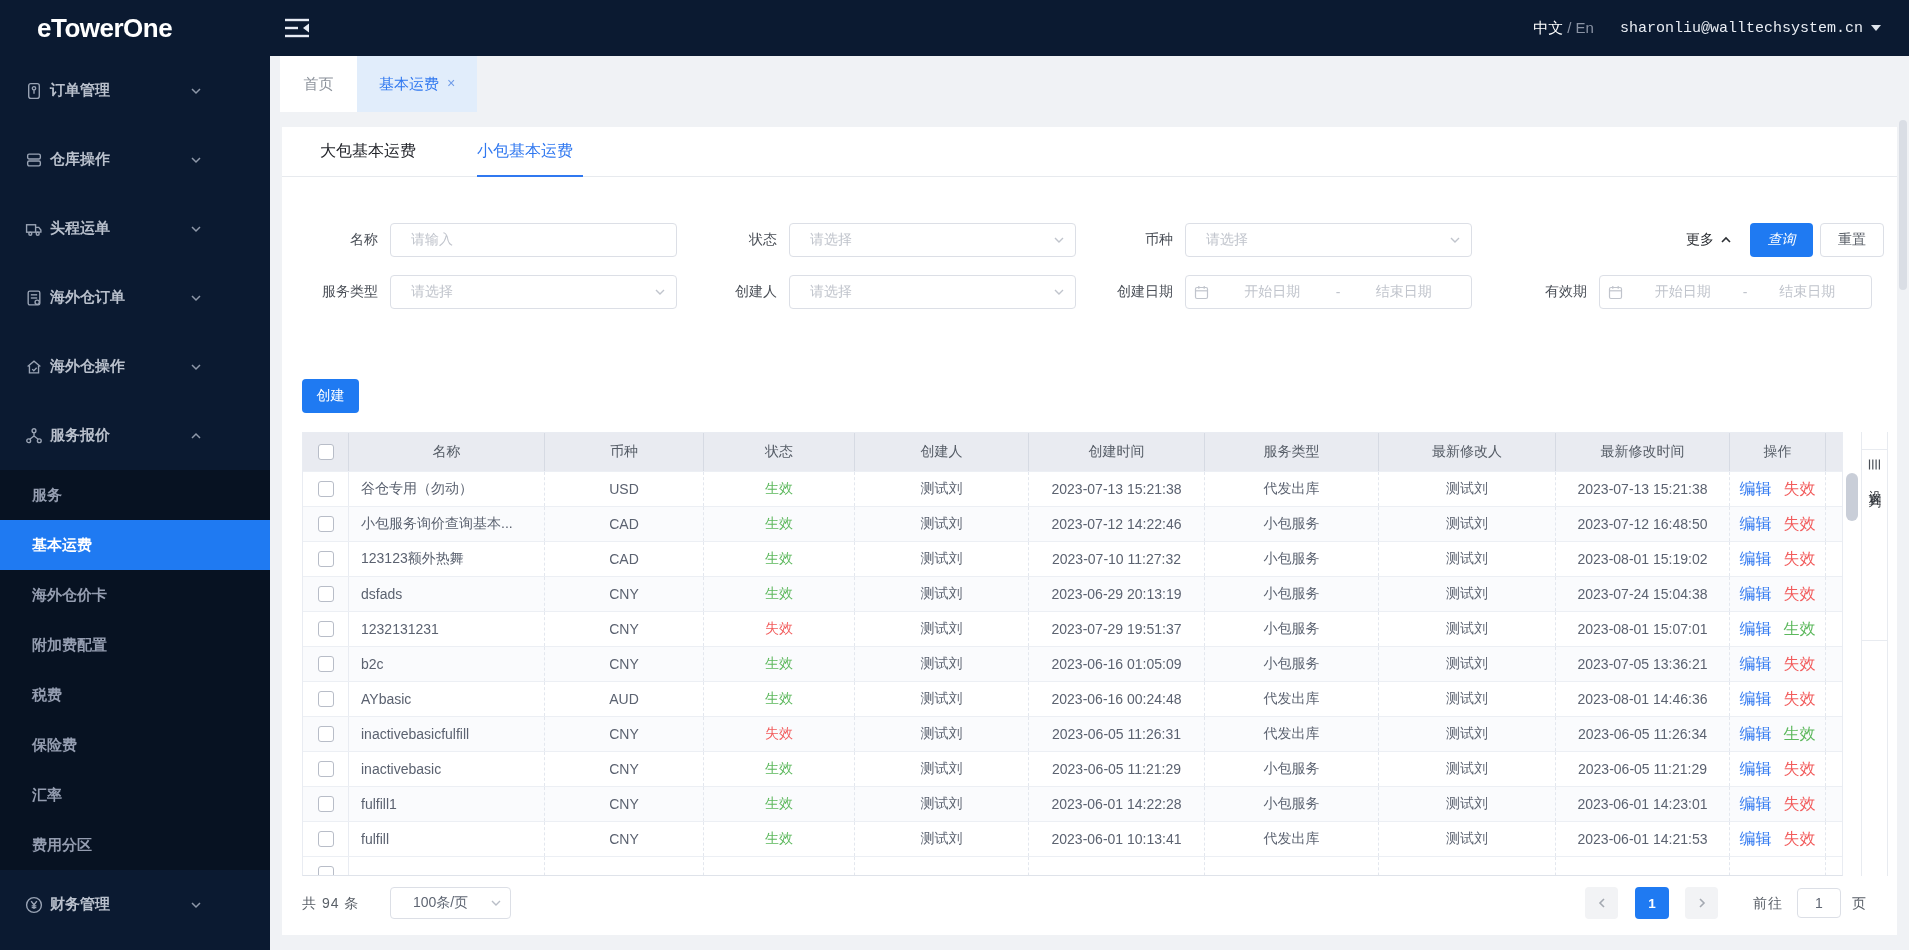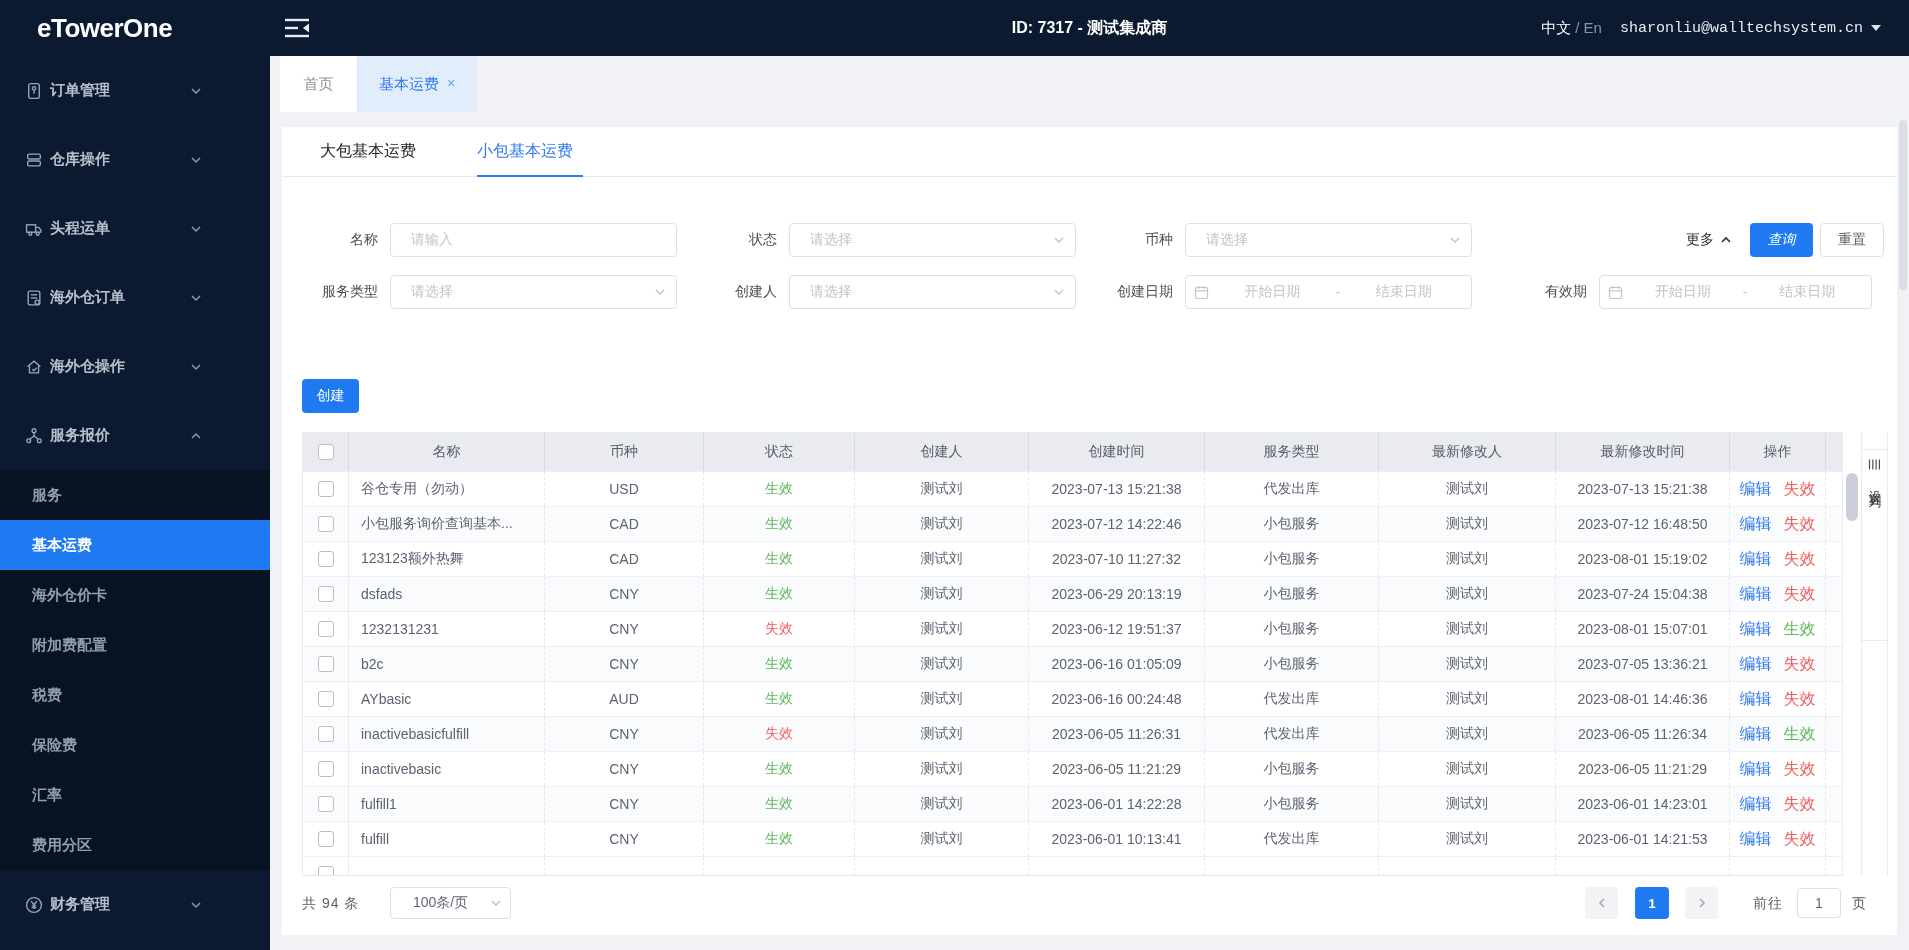--- a/index.html
+++ b/index.html
@@ -16,21 +16,21 @@
   *{margin:0;padding:0;box-sizing:border-box;}
   html,body{width:1909px;height:950px;overflow:hidden;}
   body{font-family:"Liberation Sans","DejaVu Sans",sans-serif;background:var(--page-bg);color:#333;}
   .app{position:relative;width:1909px;height:950px;background:var(--page-bg);}
 
   
   .topbar{position:absolute;top:0;left:0;width:1909px;height:56px;background:var(--sidebar-bg);z-index:30;}
   .logo{position:absolute;left:37px;top:0;height:56px;line-height:56px;color:#fff;font-size:26px;font-weight:700;letter-spacing:-.5px;}
   .collapse-btn{position:absolute;left:284px;top:17px;width:26px;height:22px;color:#e8ecf4;cursor:pointer;}
   .topbar-title{position:absolute;left:270px;right:0;top:0;height:56px;line-height:56px;text-align:center;color:#fff;font-size:16px;font-weight:600;}
-  .topbar-right{position:absolute;right:28px;top:0;height:56px;display:flex;align-items:center;gap:18px;z-index:2;}
+  .topbar-right{position:absolute;right:28px;top:0;height:56px;display:flex;align-items:center;gap:26px;z-index:2;}
   .lang{font-size:15px;color:#fff;}
   .lang .sec{color:#8a93a4;margin-left:4px;}
   .user-wrap{display:flex;align-items:center;gap:8px;color:#e9edf4;font-size:15px;font-family:Liberation Mono, monospace;}
   .caret-down{width:0;height:0;border-left:5px solid transparent;border-right:5px solid transparent;border-top:6px solid #dfe4ec;}
 
   
   .sidebar{position:absolute;top:56px;left:0;width:270px;height:894px;background:var(--sidebar-bg);z-index:20;}
   .nav-item{position:relative;height:69px;display:flex;align-items:center;color:#b9c0cc;cursor:pointer;}
   .nav-item .nicon{position:absolute;left:25px;width:18px;height:18px;color:#9aa4b5;}
   .nav-item .nlabel{position:absolute;left:50px;font-size:15px;font-weight:700;text-align:right;}
@@ -137,21 +137,20 @@
   <header class="topbar">
     <div class="logo">eTowerOne</div>
     <div class="collapse-btn">
       <svg viewBox="0 0 26 22" width="26" height="22" fill="none" stroke="currentColor" stroke-width="2.4">
         <line x1="1" y1="3" x2="25" y2="3"></line>
         <line x1="1" y1="11" x2="14" y2="11"></line>
         <line x1="1" y1="19" x2="25" y2="19"></line>
         <polygon points="25,6.5 19,11 25,15.5" fill="currentColor" stroke="none"></polygon>
       </svg>
     </div>
-    <div class="topbar-title">ID: 7317 - 测试集成商</div>
     <div class="topbar-right">
       <span class="lang">
         <span>中文</span><span class="sec">/ En</span>
       </span>
       <span class="user-wrap">
         <span>sharonliu@walltechsystem.cn</span>
         <span class="caret-down"></span>
       </span>
     </div>
   </header>
@@ -499,21 +498,21 @@
   <div class="trow">
     <div class="cell">
                 <span class="checkbox"></span>
               </div>
     <div class="cell c-name r-name">1232131231</div>
     <div class="cell r-currency">CNY</div>
     <div class="cell">
                 <span class="r-status st-inactive">失效</span>
               </div>
     <div class="cell r-creator">测试刘</div>
-    <div class="cell r-created">2023-06-12 19:51:37</div>
+    <div class="cell r-created">2023-07-29 19:51:37</div>
     <div class="cell r-service">小包服务</div>
     <div class="cell r-modifier">测试刘</div>
     <div class="cell r-modified">2023-08-01 15:07:01</div>
     <div class="cell c-ops">
       <span class="oplink op-edit r-edit">编辑</span>
       <span class="oplink r-toggle op-success">生效</span>
     </div>
     <div class="cell"></div>
   </div>
 

